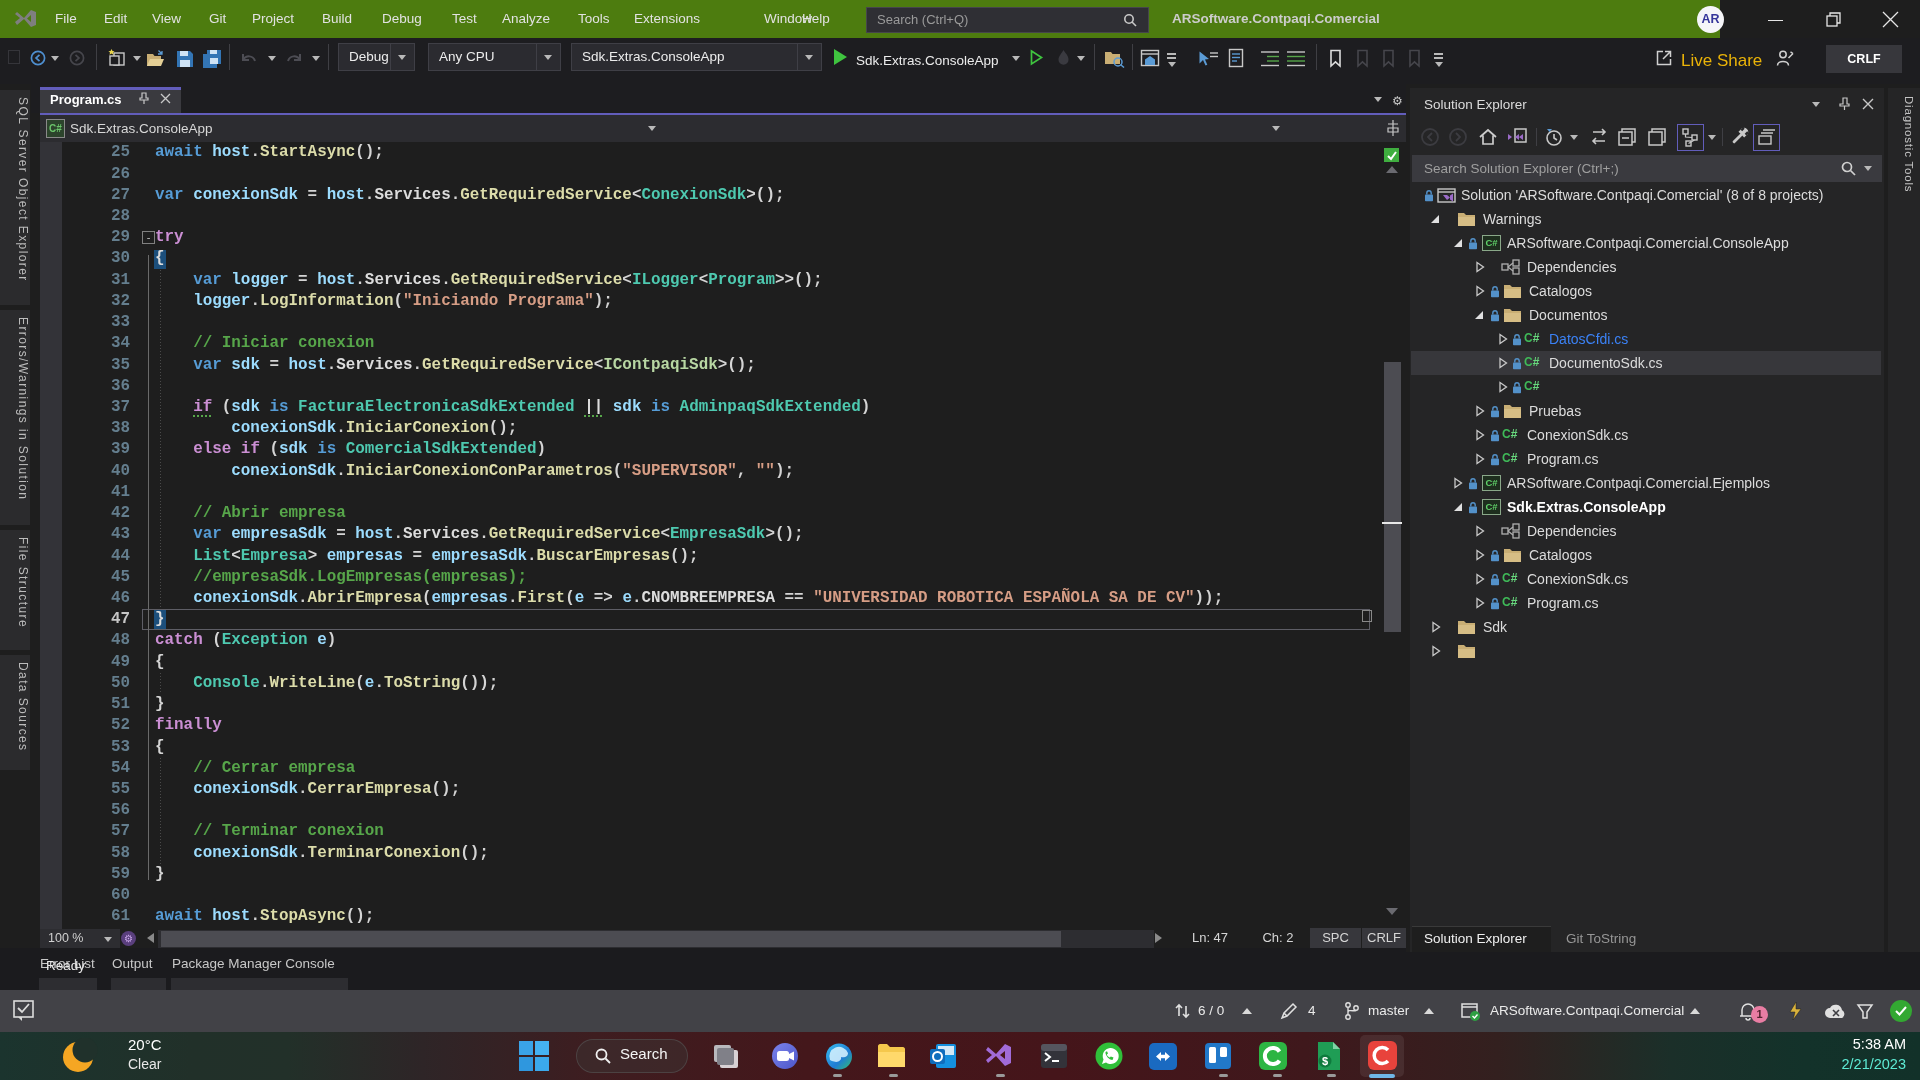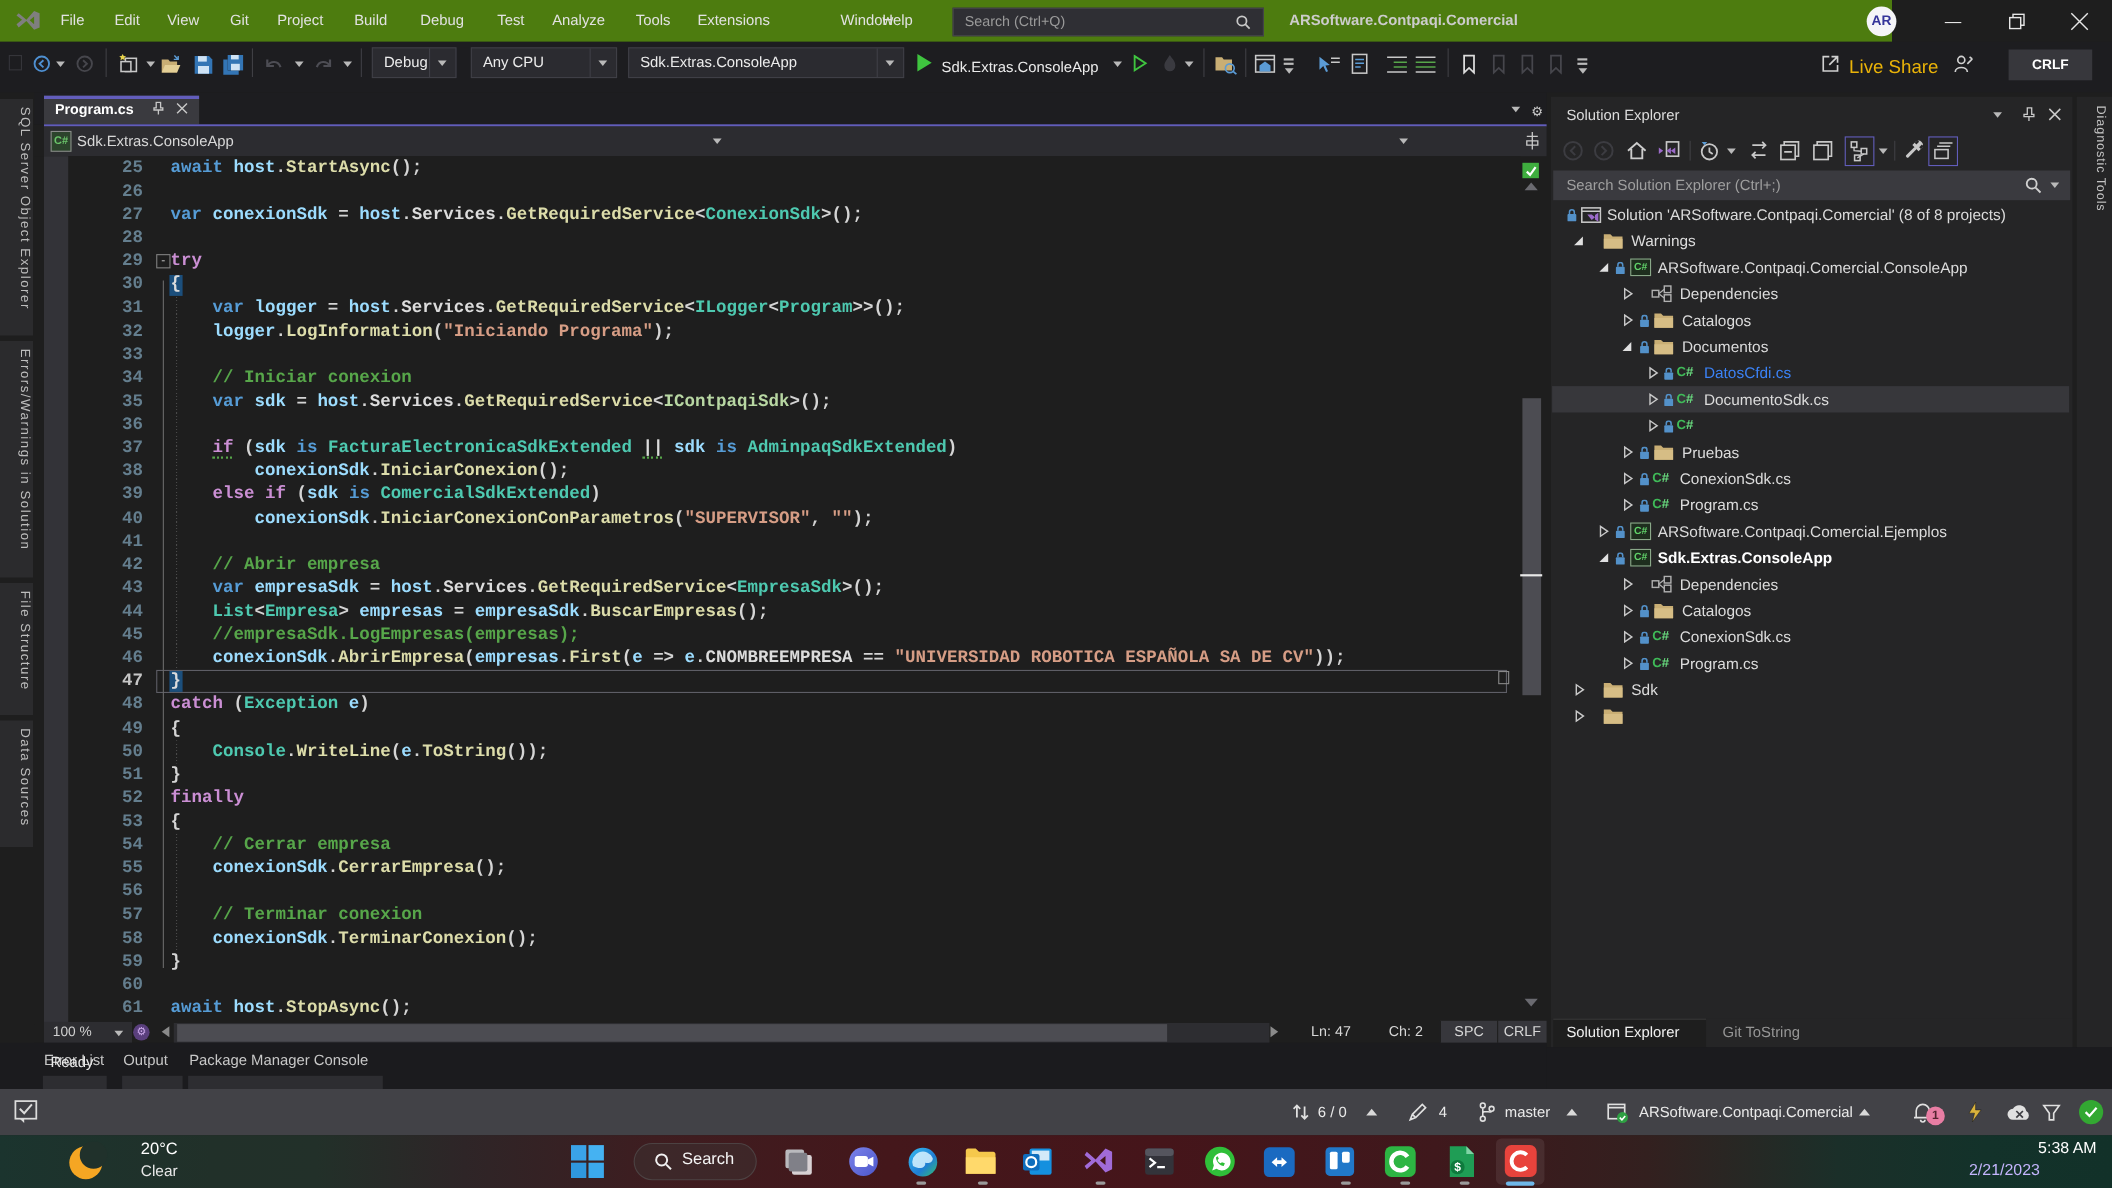--- a/index.html
+++ b/index.html
@@ -792,13 +792,13 @@
       <path d="M21 10 A8 8 0 1 0 21 21" stroke="#fff" stroke-width="3.5" fill="none"></path>
     </svg>
 <div class="abs" style="left:1369px;top:1074px;width:26px;height:3.5px;border-radius:2px;background:#6fb7e8"></div>
 <div class="trun" style="left:833px;width:9px"></div>
 <div class="trun" style="left:889px;width:9px"></div>
 <div class="trun" style="left:996px;width:9px"></div>
 <div class="trun" style="left:1219px;width:9px"></div>
 <div class="trun" style="left:1273px;width:9px"></div>
 <div class="trun" style="left:1327px;width:9px"></div>
 <div class="abs" style="left:1790px;top:1036px;width:116px;text-align:right;color:#ffffff;font-size:14.5px">5:38 AM</div>
-<div class="abs" style="left:1790px;top:1056px;width:116px;color:#c4b5fd;font-size:14.5px">2/21/2023</div>
+<div class="abs" style="left:1790px;top:1056px;width:116px;text-align:right;color:#5eead4;font-size:14.5px">2/21/2023</div>
 </div>
 </body></html>

